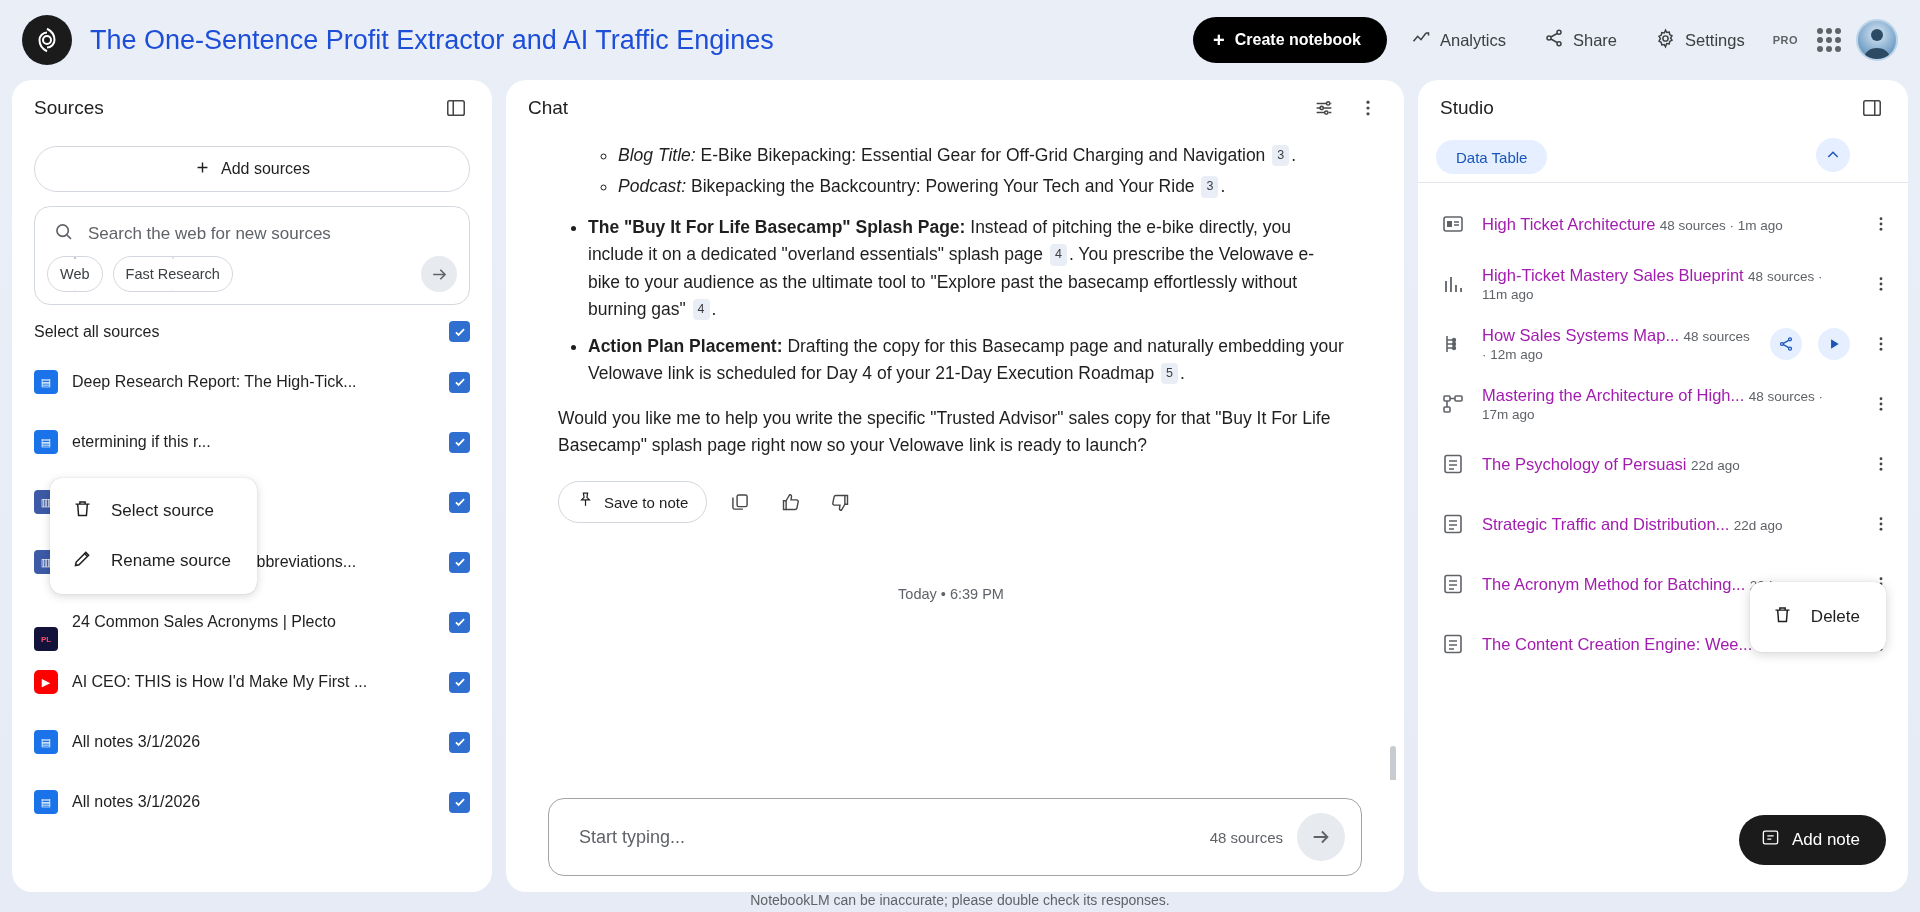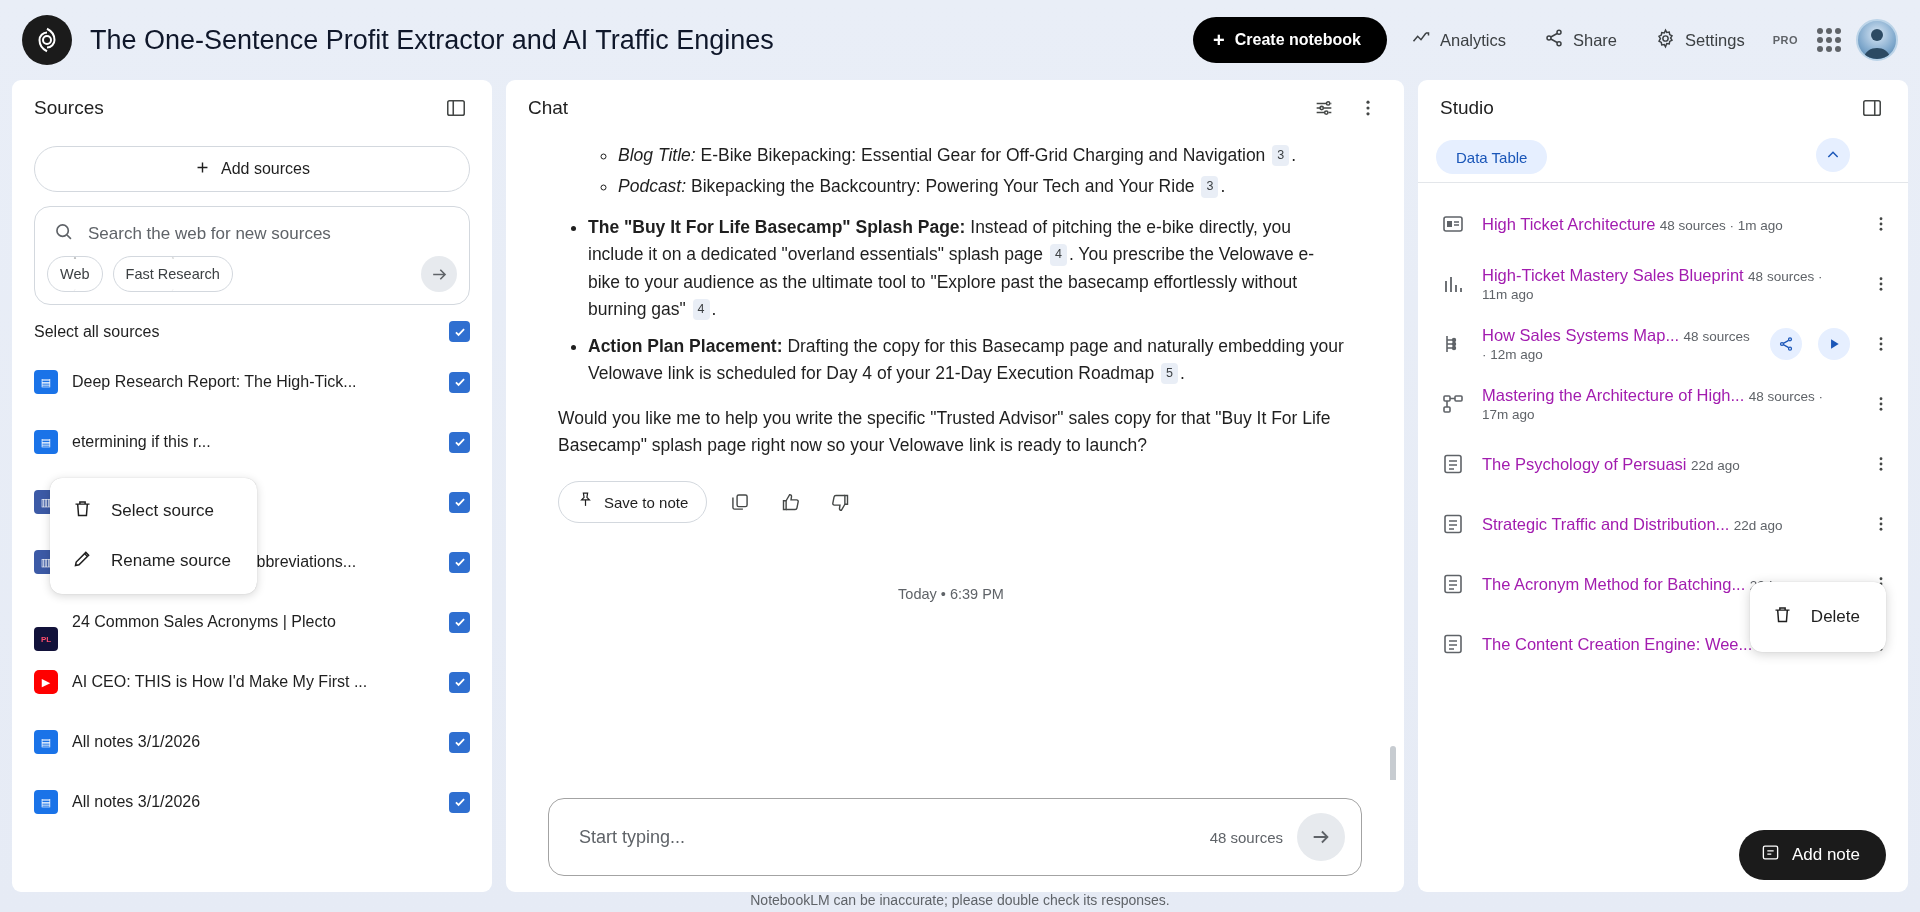--- a/index.html
+++ b/index.html
@@ -25,21 +25,21 @@
   .logo {
     width: 50px; height: 50px;
     border-radius: 50%;
     background: #1b1b1b;
     display: flex; align-items: center; justify-content: center;
     flex: 0 0 auto;
   }
   .logo svg { display:block; }
   .app-title {
     font-size: 27px;
-    color: #0f172a;
+    color: #1d4ed8;
     white-space: nowrap;
     overflow: hidden;
     text-overflow: ellipsis;
     flex: 1 1 auto;
   }
   .topbar-actions {
     display:flex; align-items:center; gap: 10px; flex: 0 0 auto;
   }
   .btn-create {
     background:#000; color:#fff;
@@ -82,21 +82,21 @@
 
   
   .workspace {
     display: flex;
     gap: 14px;
     padding: 0 12px;
     height: 812px;
   }
   .panel {
     background:#fff;
-    border-radius: 9px;
+    border-radius: 20px;
     display:flex; flex-direction:column;
     position: relative;
     overflow: hidden;
   }
   .panel-head {
     height: 56px;
     display:flex; align-items:center;
     padding: 0 18px 0 22px;
     gap: 8px;
     flex: 0 0 auto;
@@ -300,21 +300,21 @@
   }
   .si-sub { font-size: 13.5px; color:#5f6368; margin-top: 10px;}
   .si-ico { width: 26px; height: 26px; flex:0 0 auto; display:flex;align-items:center;justify-content:center;}
   .kebab { width: 30px;height:30px;display:flex;align-items:center;justify-content:center;color:#444746;cursor:pointer;flex:0 0 auto;}
   .mini-btn {
     width: 32px;height:32px;border-radius:50%;
     display:flex;align-items:center;justify-content:center;
     background:#e6efff;color:#1a56b8; cursor:pointer; flex:0 0 auto;
   }
   .add-note-fab {
-    position:absolute; right: 22px; bottom: 12px;
+    position:absolute; right: 22px; bottom: 27px;
     background:#1b1b1b; color:#fff;
     border-radius: 26px; height: 50px;
     display:flex;align-items:center;gap:12px;
     padding: 0 26px 0 22px;
     font-size: 17px; cursor:pointer;
     z-index: 20;
   }
   .delete-menu {
     position:absolute; right: 22px; top: 446px;
     background:#fff; border-radius: 12px;

